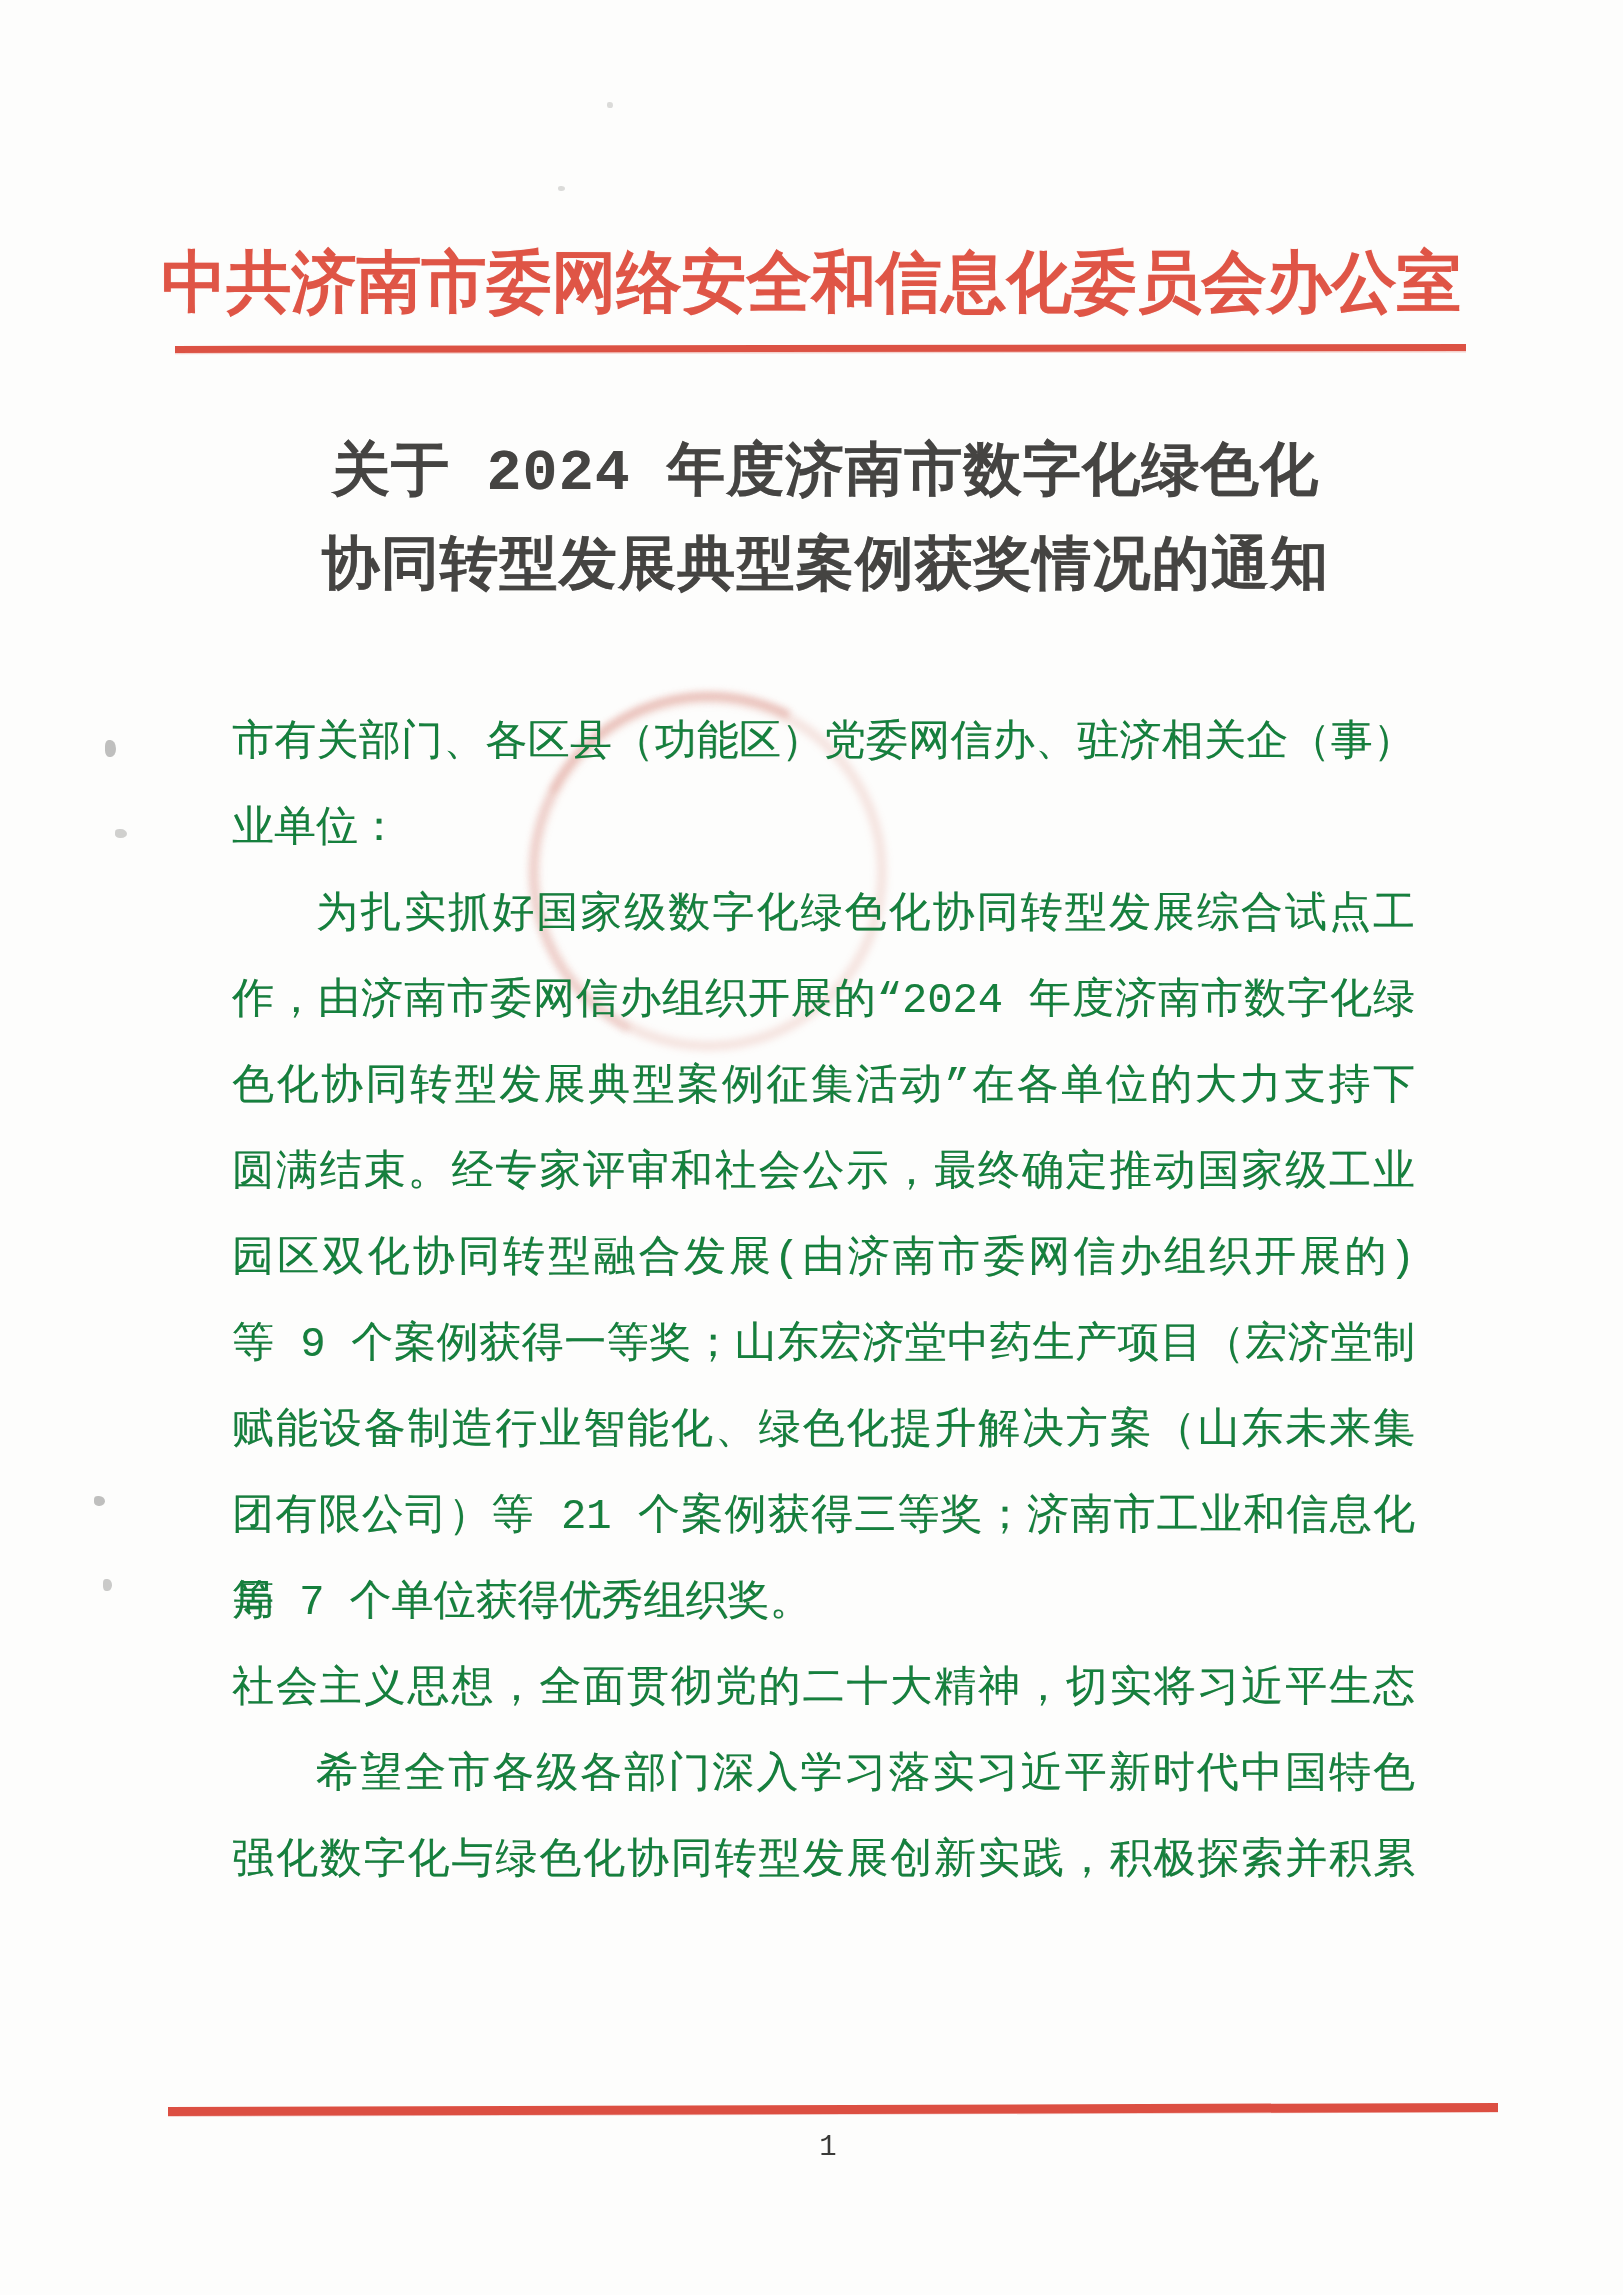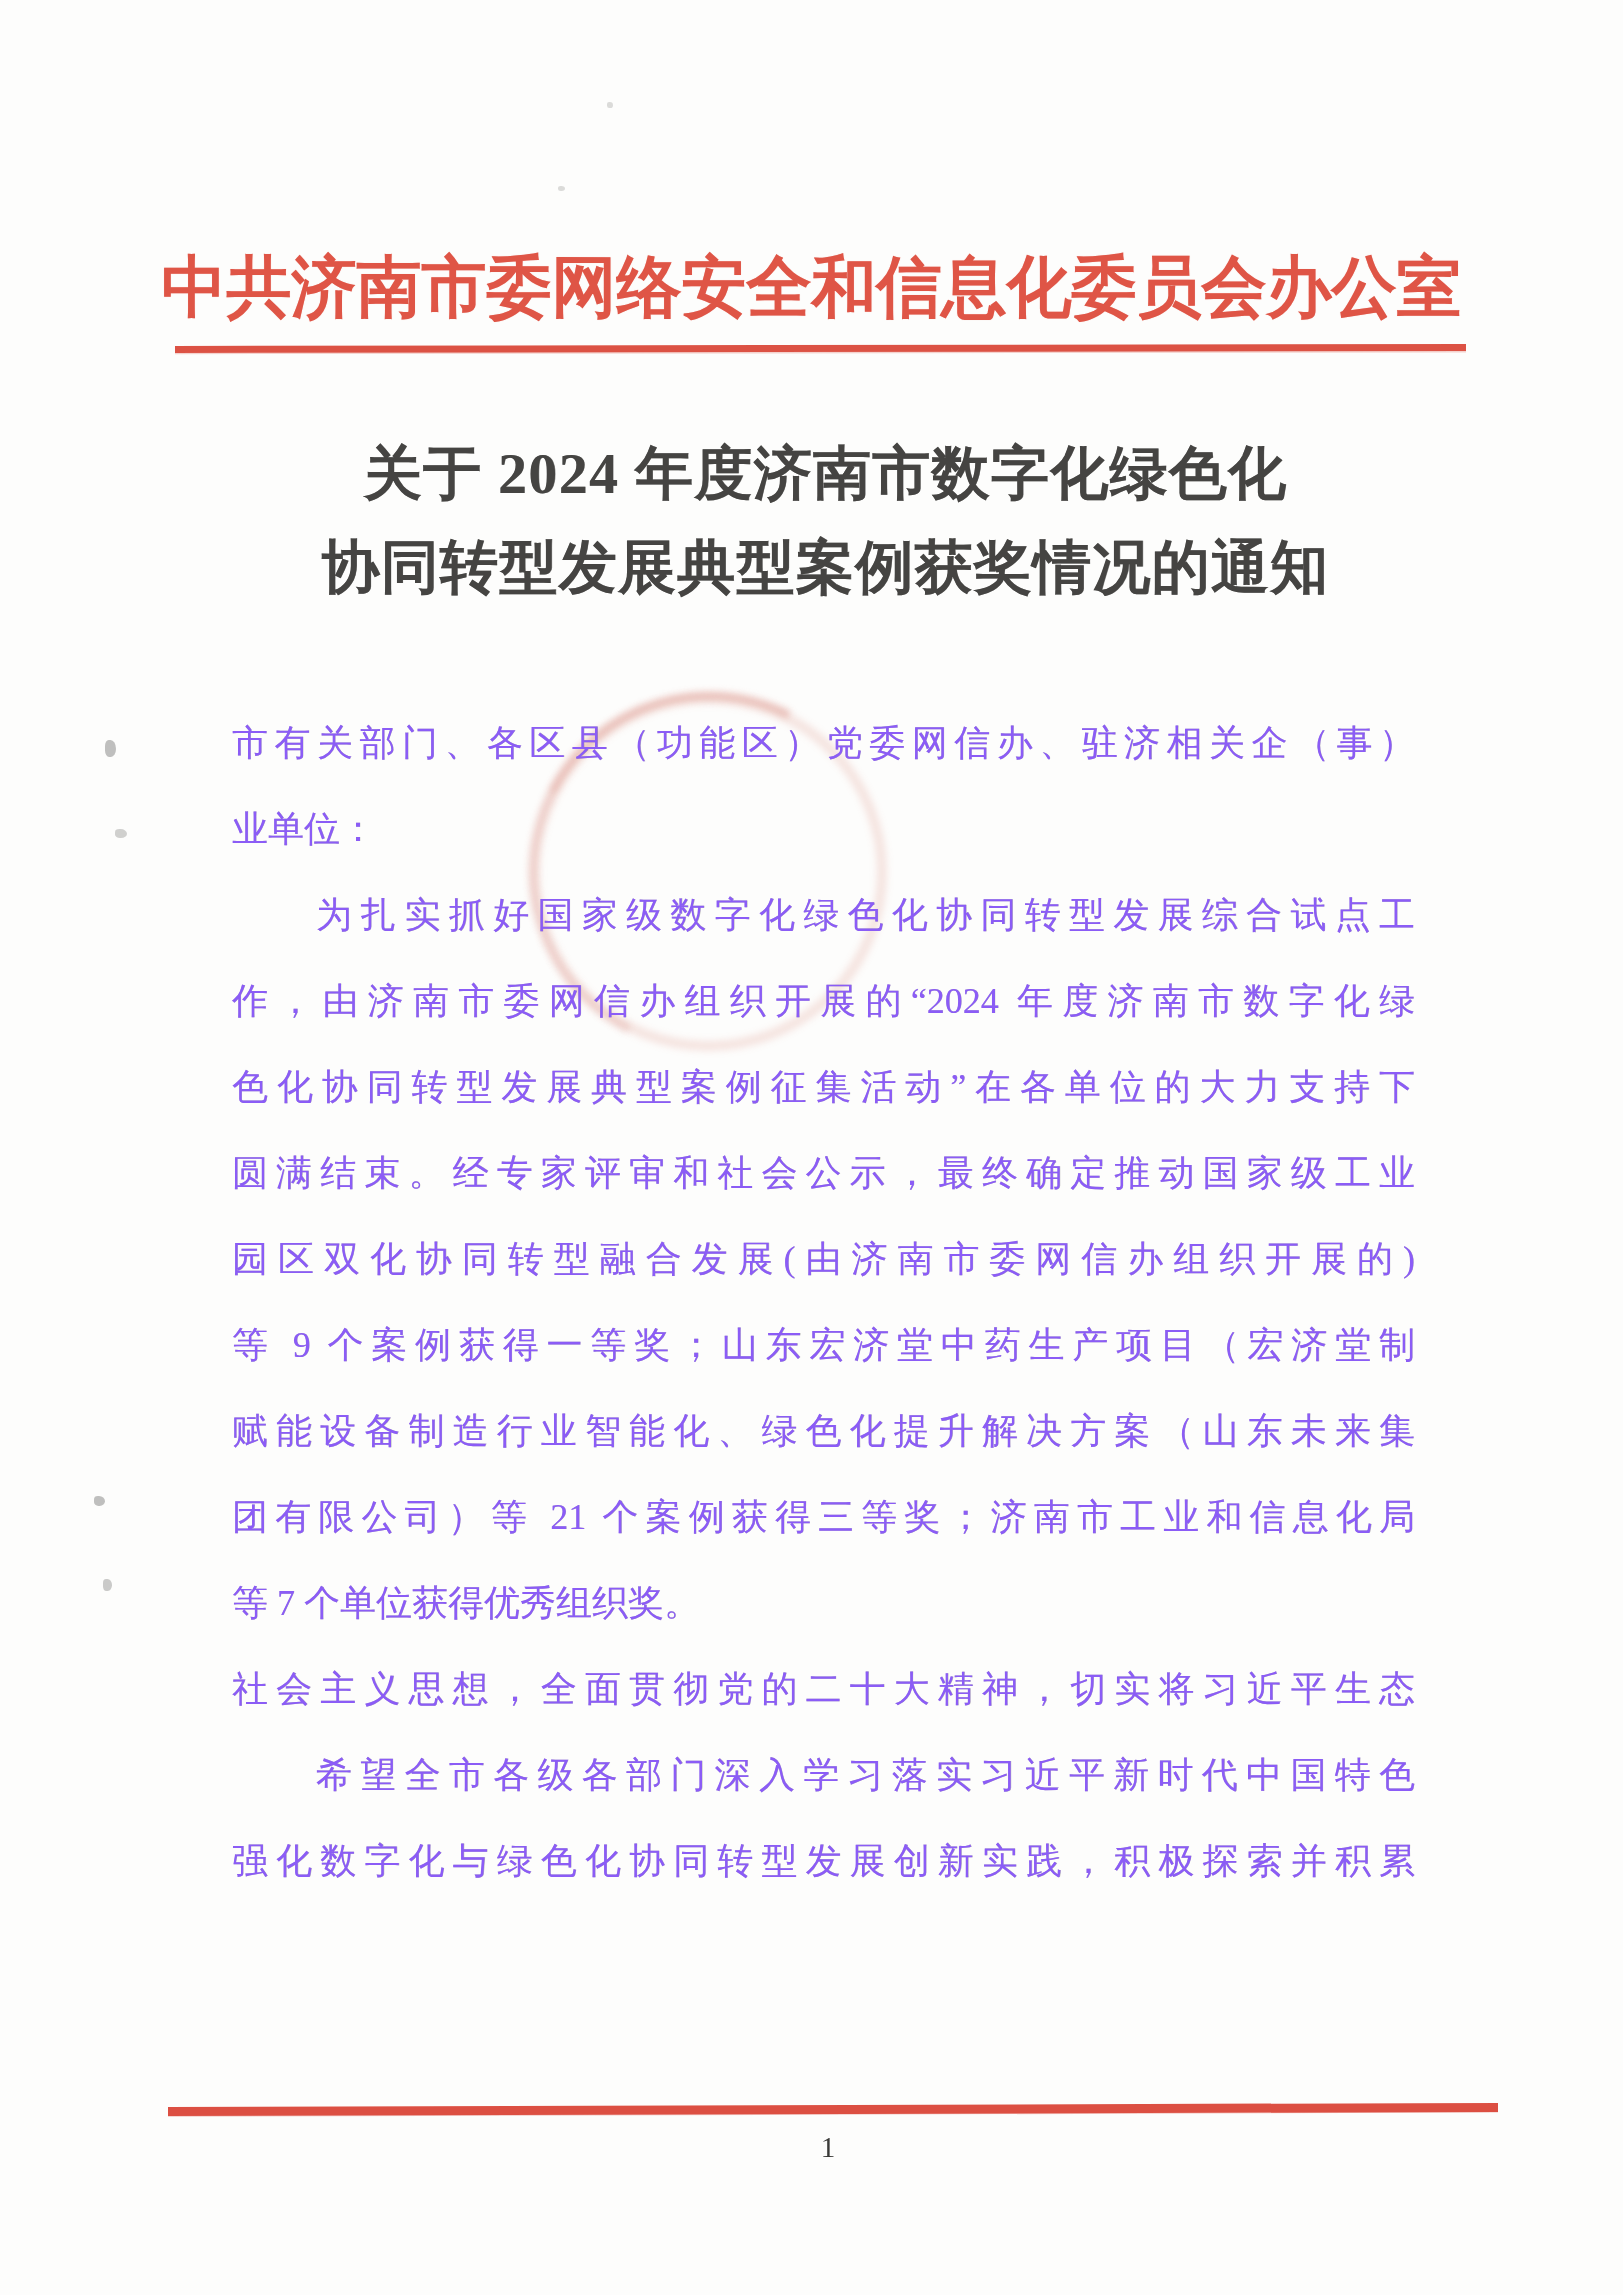--- a/index.html
+++ b/index.html
@@ -6,21 +6,21 @@
     margin: 0;
     padding: 0;
     background: #ffffff;
   }
   .page {
     position: relative;
     width: 1623px;
     height: 2295px;
     background: #fdfdfc;
     overflow: hidden;
-    font-family: Liberation Serif, serif;
+    font-family: Liberation Mono, monospace;
   }
 
   
   .org-name {
     position: absolute;
     top: 250px;
     left: 0;
     right: 0;
     text-align: center;
     font-size: 67px;
@@ -59,23 +59,23 @@
     white-space: nowrap;
     padding-left: 28px;
   }
 
   
   .body-block {
     position: absolute;
     top: 700px;
     left: 232px;
     width: 1183px;
-    font-size: 36px;
+    font-size: 42px;
     line-height: 86px;
-    color: #8b5cf6;
+    color: #15803d;
     text-shadow: 0.3px 0.3px 0 rgba(60,60,58,0.35);
   }
   .body-line {
     height: 86px;
     white-space: nowrap;
   }
   .body-line.justify {
     white-space: normal;
     text-align: justify;
     text-align-last: justify;

